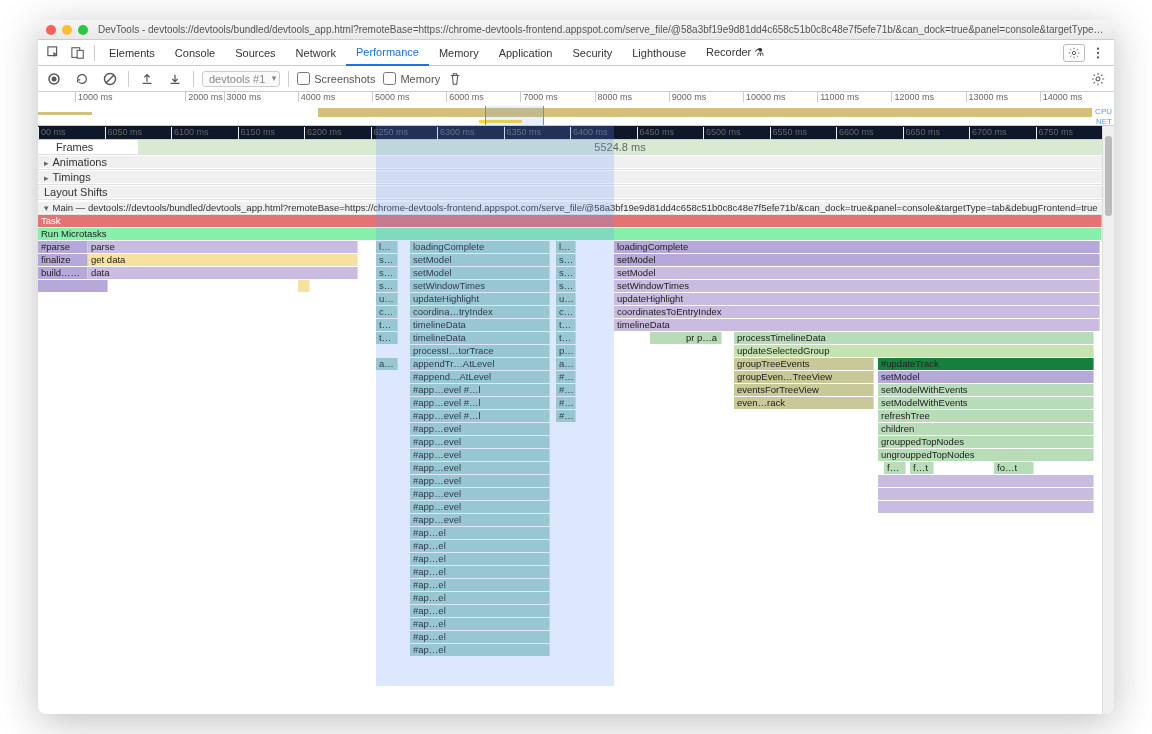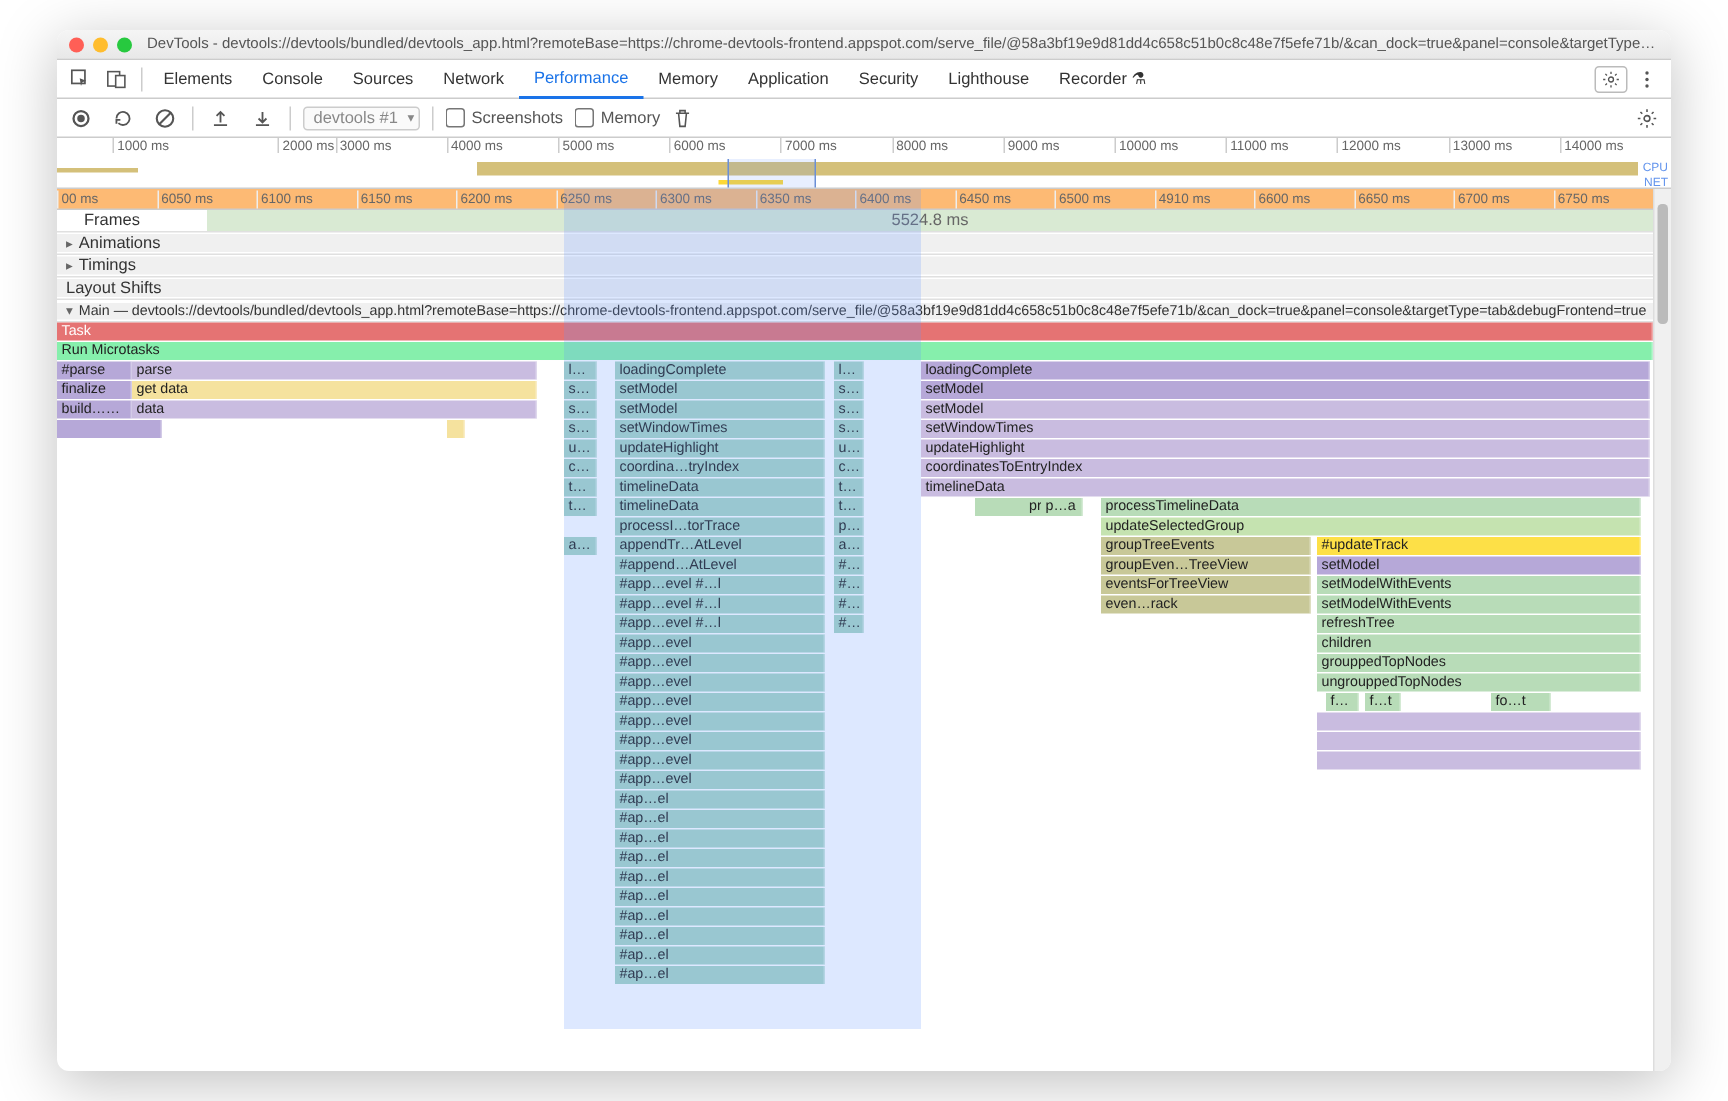--- a/index.html
+++ b/index.html
@@ -31,41 +31,41 @@
 .overview-ruler .tick { position:absolute; top:0; font-size:9px; color:#666; border-left:1px solid #ccc; padding-left:2px; height:10px; }
 .overview-chart { position:absolute; left:0; right:0; top:14px; bottom:0; }
 .ov-band { position:absolute; height:9px; }
 .ov-band.cpu { background:#d4c07a; top:2px; }
 .ov-sel { position:absolute; top:0; bottom:0; background:rgba(100,150,255,0.15); border-left:1px solid #6b8fd6; border-right:1px solid #6b8fd6; }
 .ov-yellow { position:absolute; background:#fdd835; top:14px; height:3px; }
 .ov-label { position:absolute; right:2px; font-size:8px; color:#6495ed; }
 
 .main-area { flex:1; display:flex; }
 .content { flex:1; position:relative; overflow:hidden; }
-.ruler2 { height:14px; border-bottom:1px solid #ccc; position:relative; background:#fdba74; }
+.ruler2 { height:14px; border-bottom:1px solid #ccc; position:relative; background:#0f172a; }
 .ruler2 .tick { position:absolute; top:1px; font-size:9px; color:#666; border-left:1px solid #eee; padding-left:2px; height:12px; }
 
 .tracks { position:relative; }
 .track-row { height:15px; border-bottom:1px solid #e0e0e0; display:flex; align-items:center; font-size:10px; color:#333; }
 .track-head { padding-left:6px; width:100%; background:#f0f0f0; }
 .track-head.arrow::before { content:'▸'; margin-right:4px; font-size:9px; color:#666; }
 .track-head.down::before { content:'▾'; margin-right:4px; font-size:9px; color:#666; }
 
 .flame-container { position:relative; }
 .flame-row { height:13px; position:relative; }
 .flame { position:absolute; height:12px; top:0; font-size:9.5px; line-height:12px; padding:0 3px; overflow:hidden; white-space:nowrap; text-overflow:ellipsis; border-right:1px solid rgba(255,255,255,0.4); color:#222; }
 .c-task { background:#e57373; color:#fff; } 
 .c-micro { background:#86efac; }
 .c-purple { background:#b6a8d8; }
 .c-purple2 { background:#c9bce0; }
 .c-yellow { background:#f5e29e; }
 .c-teal { background:#a8d5c5; }
 .c-green { background:#b8dcb8; }
 .c-green2 { background:#c5e3b0; }
-.c-pink { background:#fde047; }
+.c-pink { background:#15803d; }
 .c-olive { background:#c8c898; }
 
 .vsel { position:absolute; background:rgba(100,150,255,0.22); pointer-events:none; z-index:5; }
 
 .bottom-tabs { height:24px; border-top:1px solid #ccc; display:flex; align-items:center; padding:0 8px; gap:16px; background:#fafafa; }
 .bottom-tabs .btab { cursor:pointer; color:#333; }
 .bottom-tabs .btab.active { color:#1a73e8; }
 
 .scrollbar-v { width:12px; background:#f0f0f0; border-left:1px solid #ddd; position:relative; }
 .scrollbar-v .thumb { position:absolute; left:2px; right:2px; background:#bbb; border-radius:3px; }
@@ -216,21 +216,21 @@
           <div class="tick" style="left: 6.25%;">6050 ms</div>
           <div class="tick" style="left: 12.5%;">6100 ms</div>
           <div class="tick" style="left: 18.75%;">6150 ms</div>
           <div class="tick" style="left: 25%;">6200 ms</div>
           <div class="tick" style="left: 31.25%;">6250 ms</div>
           <div class="tick" style="left: 37.5%;">6300 ms</div>
           <div class="tick" style="left: 43.75%;">6350 ms</div>
           <div class="tick" style="left: 50%;">6400 ms</div>
           <div class="tick" style="left: 56.25%;">6450 ms</div>
           <div class="tick" style="left: 62.5%;">6500 ms</div>
-          <div class="tick" style="left: 68.75%;">4910 ms</div>
+          <div class="tick" style="left: 68.75%;">6550 ms</div>
           <div class="tick" style="left: 75%;">6600 ms</div>
           <div class="tick" style="left: 81.25%;">6650 ms</div>
           <div class="tick" style="left: 87.5%;">6700 ms</div>
           <div class="tick" style="left: 93.75%;">6750 ms</div>
         </div>
 
       <div class="tracks">
         <div class="track-row">
           <div style="padding-left:18px;width:100px">Frames</div>
           <div style="flex:1;background:#d9ead3;height:100%;display:flex;align-items:center;justify-content:center">

